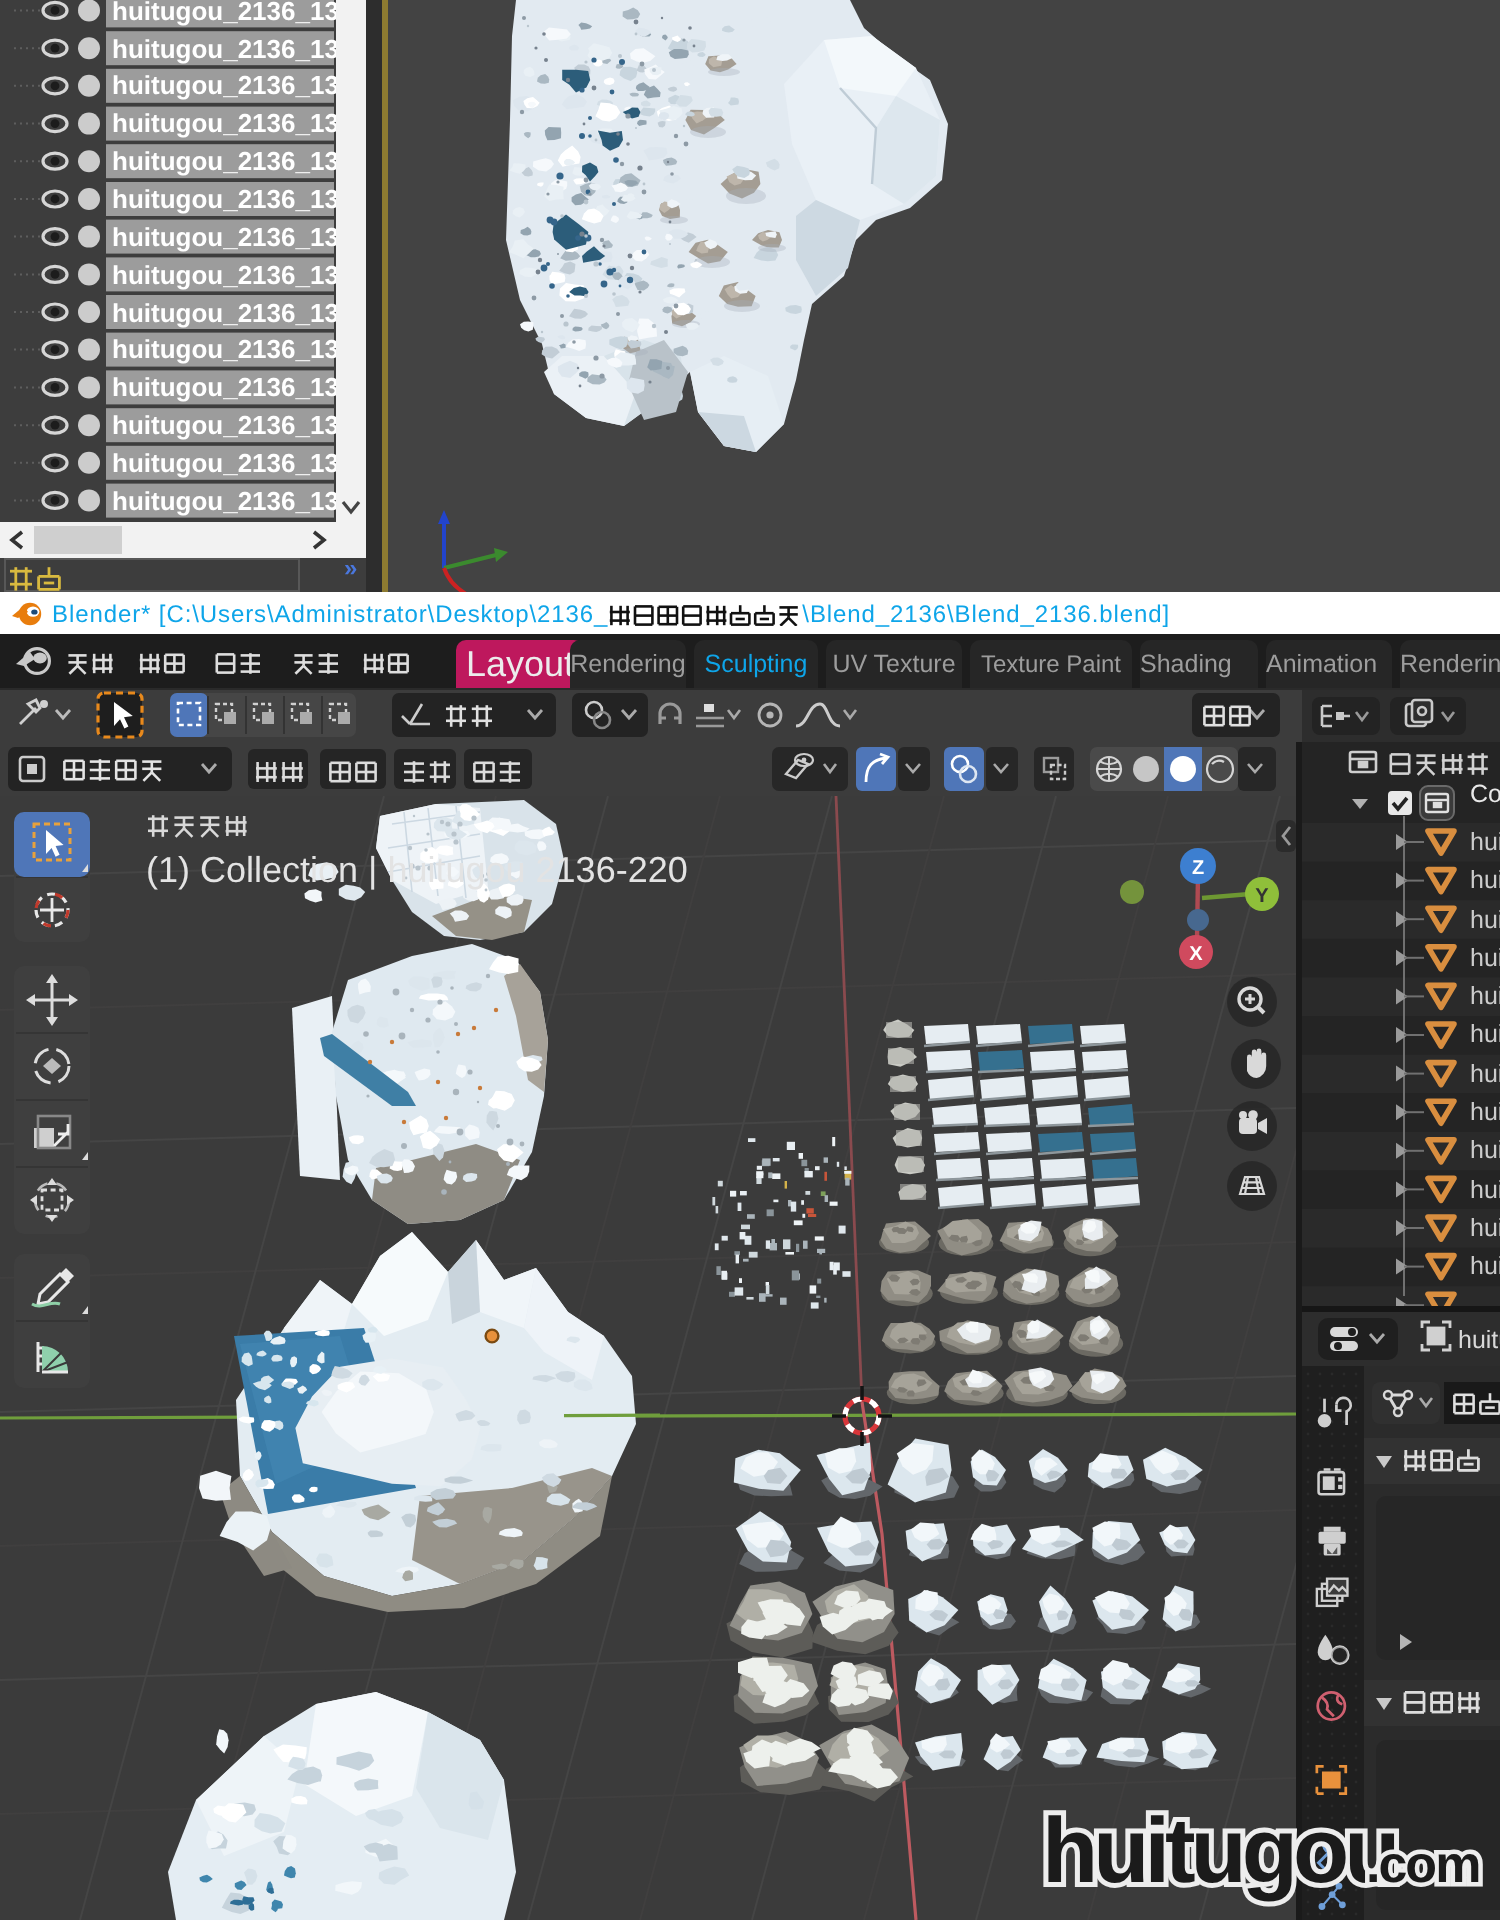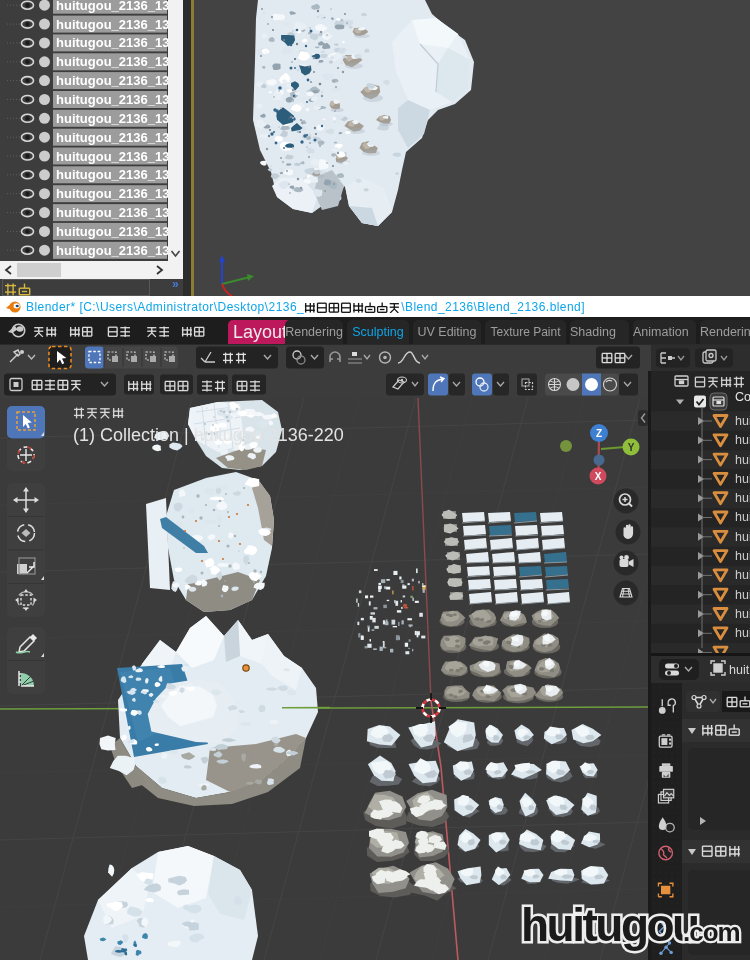--- a/index.html
+++ b/index.html
@@ -567,21 +567,21 @@
       <line x1="13.6" y1="2.4" x2="22.8" y2="2.4" stroke="#dedede" stroke-width="1.3" opacity="1.0"></line>
       <line x1="13.6" y1="2.4" x2="13.6" y2="11.1" stroke="#dedede" stroke-width="1.3" opacity="1.0"></line>
       <line x1="22.8" y1="2.4" x2="22.8" y2="11.1" stroke="#dedede" stroke-width="1.3" opacity="1.0"></line>
       <line x1="13.6" y1="11.1" x2="22.8" y2="11.1" stroke="#dedede" stroke-width="1.3" opacity="1.0"></line>
       <line x1="18.2" y1="2.4" x2="18.2" y2="11.1" stroke="#dedede" stroke-width="1.3" opacity="1.0"></line>
       <line x1="13.6" y1="6.8" x2="22.8" y2="6.8" stroke="#dedede" stroke-width="1.3" opacity="1.0"></line>
     </svg>
 <div class="abs" style="left:228px;top:320px;width:64px;height:24px;background:#be185d;border-radius:5px 5px 0 0;color:#ececec;font-size:18px;text-align:center;line-height:24px;white-space:nowrap;overflow:hidden">Layout</div>
 <div class="abs" style="left:285px;top:320px;width:58px;height:24px;background:#262626;border-radius:5px 5px 0 0;color:#9d9d9d;font-size:12.5px;text-align:center;line-height:24px;white-space:nowrap;overflow:hidden">Rendering</div>
 <div class="abs" style="left:347px;top:320px;width:62px;height:24px;background:#262626;border-radius:5px 5px 0 0;color:#0ea5e9;font-size:12.5px;text-align:center;line-height:24px;white-space:nowrap;overflow:hidden">Sculpting</div>
-<div class="abs" style="left:413px;top:320px;width:68px;height:24px;background:#262626;border-radius:5px 5px 0 0;color:#9d9d9d;font-size:12.5px;text-align:center;line-height:24px;white-space:nowrap;overflow:hidden">UV Editing</div>
+<div class="abs" style="left:413px;top:320px;width:68px;height:24px;background:#262626;border-radius:5px 5px 0 0;color:#9d9d9d;font-size:12.5px;text-align:center;line-height:24px;white-space:nowrap;overflow:hidden">UV Texture</div>
 <div class="abs" style="left:485px;top:320px;width:81px;height:24px;background:#262626;border-radius:5px 5px 0 0;color:#9d9d9d;font-size:12px;text-align:center;line-height:24px;white-space:nowrap;overflow:hidden">Texture Paint</div>
 <div class="abs" style="left:570px;top:320px;width:59px;height:24px;background:#262626;border-radius:5px 5px 0 0;color:#9d9d9d;font-size:12.5px;text-align:left;line-height:24px;white-space:nowrap;overflow:hidden">Shading</div>
 <div class="abs" style="left:633px;top:320px;width:63px;height:24px;background:#262626;border-radius:5px 5px 0 0;color:#9d9d9d;font-size:12.5px;text-align:left;line-height:24px;white-space:nowrap;overflow:hidden">Animation</div>
 <div class="abs" style="left:700px;top:320px;width:56px;height:24px;background:#262626;border-radius:5px 5px 0 0;color:#9d9d9d;font-size:12.5px;text-align:center;line-height:24px;white-space:nowrap;overflow:hidden">Rendering</div>
 <div class="abs" style="left:0;top:344px;width:750px;height:27px;background:#3c3c3c;border-top:1px solid #2a2a2a"></div>
 <svg class="abs" style="left:0;top:344px" width="750" height="27" viewBox="0 0 750 27">
       <g stroke="#cfcfcf" fill="none" stroke-width="1.4">
         <path d="M10 18 L18 10 M14 8 l4 -2 2 4 -2 2 z"></path>
         <circle cx="22" cy="8" r="2" fill="#cfcfcf" stroke="none"></circle>
         <path d="M28 11 l3.5 4 3.5 -4" stroke="#bbb"></path>

